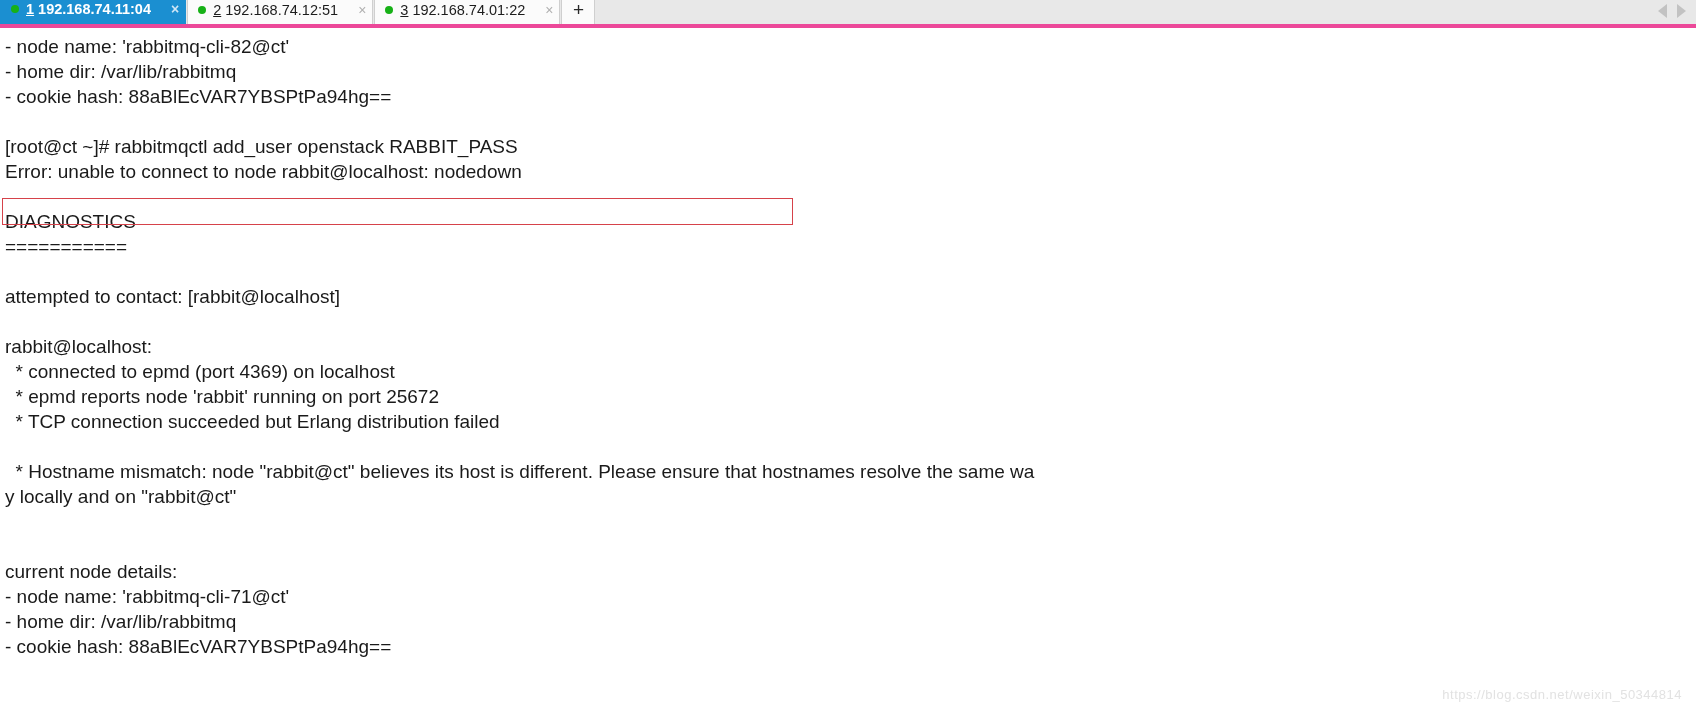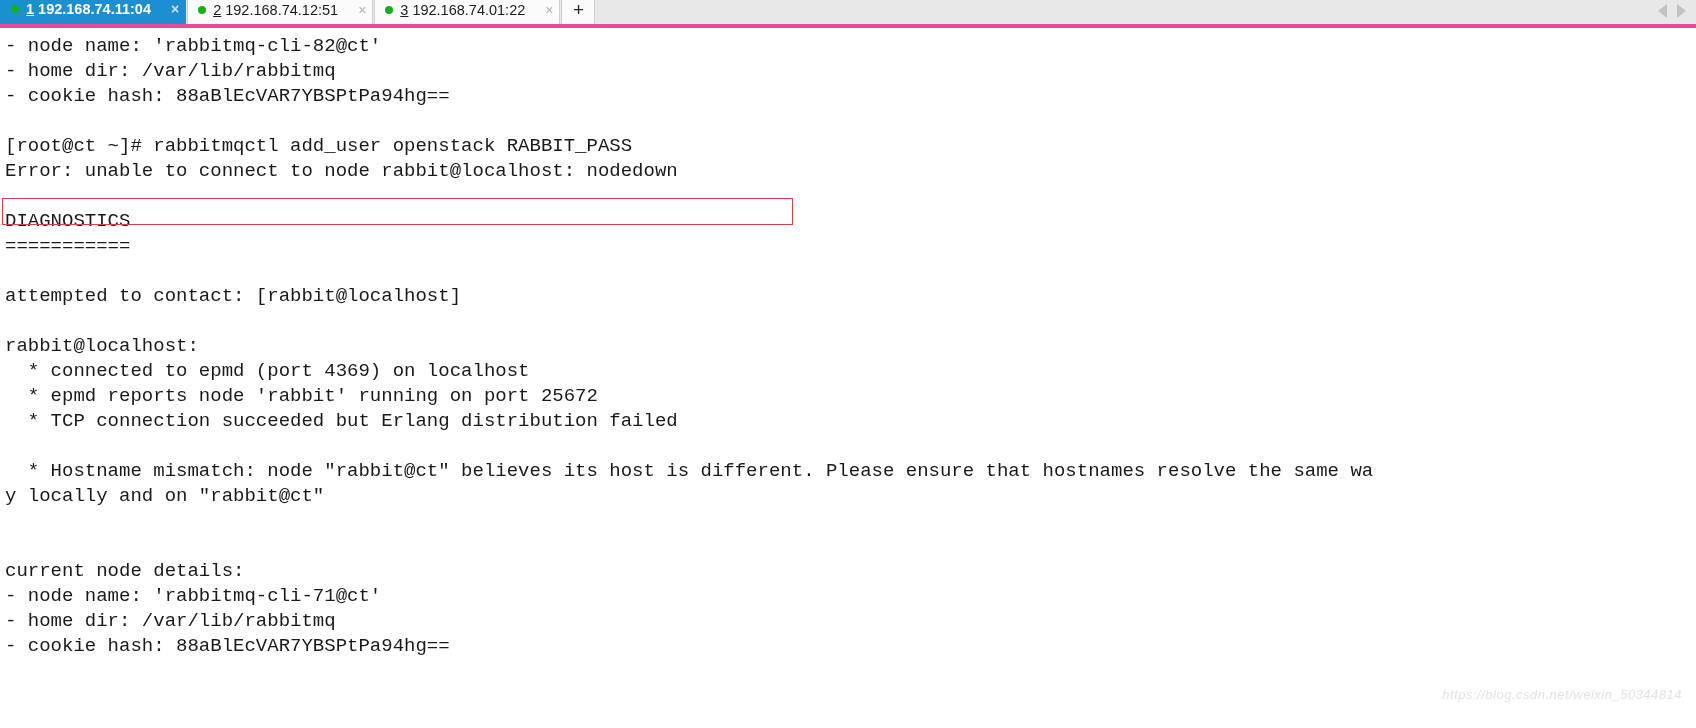--- a/index.html
+++ b/index.html
@@ -132,21 +132,21 @@
   
   .terminal {
     flex: 1 1 auto;
     background: #ffffff;
     position: relative;
     overflow: hidden;
     padding: 6px 0 0 5px;
     box-sizing: border-box;
   }
   .term-lines {
-    font-family: Liberation Mono, monospace;
+    font-family: Liberation Sans, sans-serif;
     font-size: 19px;
     line-height: 25px;
     color: #1a1a1a;
     white-space: pre;
     letter-spacing: 0px;
   }
   .term-line { height: 25px; }
   .term-line.blank { color: transparent; }
 
   
@@ -163,21 +163,20 @@
 
   .watermark {
     position: absolute;
     right: 14px;
     bottom: 26px;
     font-family: "Liberation Sans", sans-serif;
     font-size: 13px;
     color: #e2e2e2;
     letter-spacing: 0.5px;
     user-select: none;
-    font-style: italic;
   }
 </style>
 </head>
 <body>
 
 <div id="app">
 
   <div class="tabstrip">
     <div class="ghost-text">文件(F)  编辑(E)</div>
     <div id="tabs-container" style="display:flex;align-items:flex-end;">

